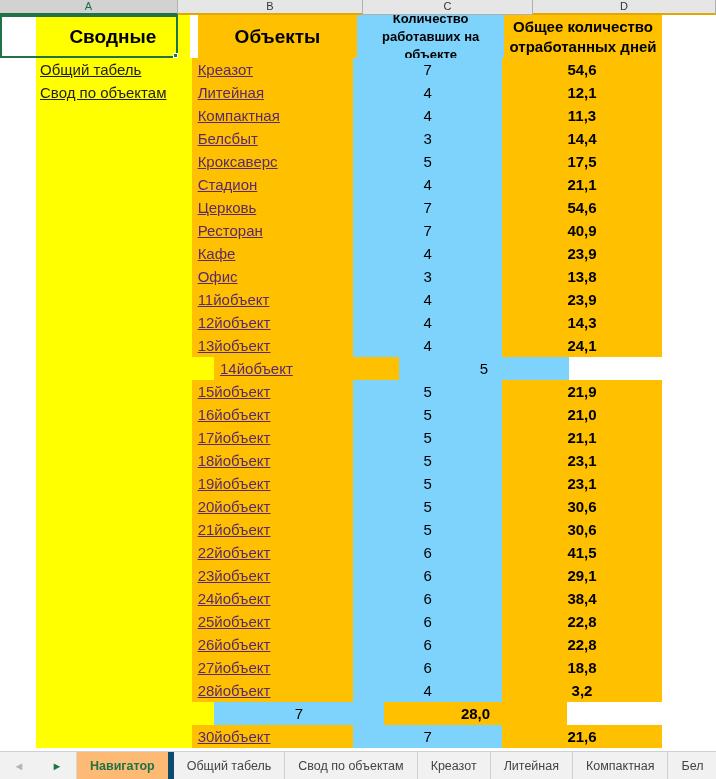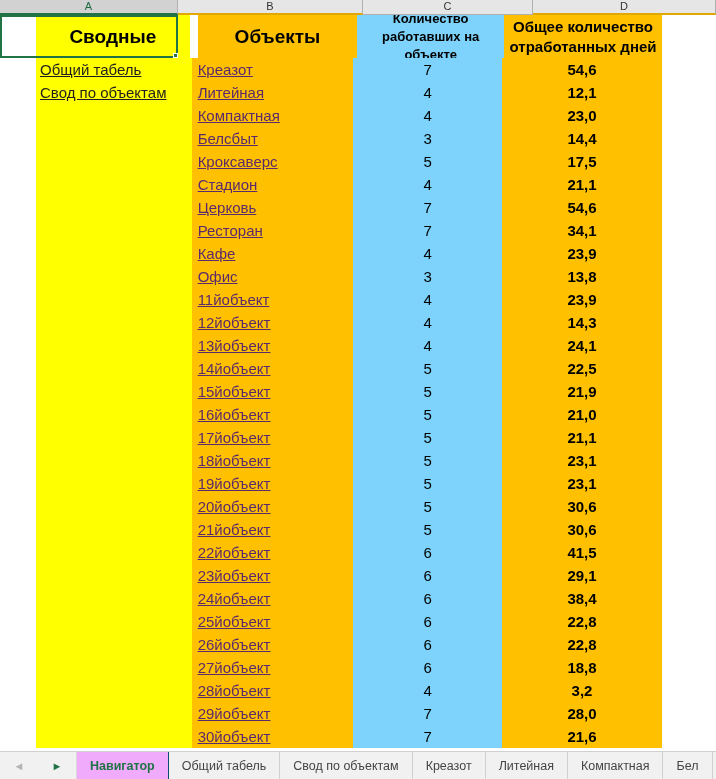--- a/index.html
+++ b/index.html
@@ -188,24 +188,24 @@
     align-items: center;
     padding: 0 13px;
     font-size: 12.5px;
     color: #444444;
     background: #f1f1f1;
     border-right: 1px solid #d0d0d0;
     white-space: nowrap;
     cursor: pointer;
   }
   .tab.active {
-    background: #f0abfc;
+    background: #fdba74;
     color: #217346;
     font-weight: bold;
-    border-right: 1px solid #0c4a6e;
+    border-right: 6px solid #0c4a6e;
   }
 </style>
 </head>
 <body>
 
 <div class="sheet">
 
   <div class="colhead-row" id="colhead-row">
       <div class="colhead active" style="width: 178px;">A</div>
       <div class="colhead hl-orange" style="width: 185px;">B</div>
@@ -250,21 +250,21 @@
           </div>
           <div class="cell c-c fill-c num num-c">4</div>
           <div class="cell c-d fill-d num num-d">12,1</div>
         </div>
         <div class="row">
           <div class="cell c-a fill-a"></div>
           <div class="cell c-b fill-b">
             <span class="lnk lnk-b">Компактная</span>
           </div>
           <div class="cell c-c fill-c num num-c">4</div>
-          <div class="cell c-d fill-d num num-d">23,0</div>
+          <div class="cell c-d fill-d num num-d">11,3</div>
         </div>
         <div class="row">
           <div class="cell c-a fill-a"></div>
           <div class="cell c-b fill-b">
             <span class="lnk lnk-b">Белсбыт</span>
           </div>
           <div class="cell c-c fill-c num num-c">3</div>
           <div class="cell c-d fill-d num num-d">14,4</div>
         </div>
         <div class="row">
@@ -290,21 +290,21 @@
           </div>
           <div class="cell c-c fill-c num num-c">7</div>
           <div class="cell c-d fill-d num num-d">54,6</div>
         </div>
         <div class="row">
           <div class="cell c-a fill-a"></div>
           <div class="cell c-b fill-b">
             <span class="lnk lnk-b">Ресторан</span>
           </div>
           <div class="cell c-c fill-c num num-c">7</div>
-          <div class="cell c-d fill-d num num-d">34,1</div>
+          <div class="cell c-d fill-d num num-d">40,9</div>
         </div>
         <div class="row">
           <div class="cell c-a fill-a"></div>
           <div class="cell c-b fill-b">
             <span class="lnk lnk-b">Кафе</span>
           </div>
           <div class="cell c-c fill-c num num-c">4</div>
           <div class="cell c-d fill-d num num-d">23,9</div>
         </div>
         <div class="row">
@@ -338,21 +338,20 @@
           </div>
           <div class="cell c-c fill-c num num-c">4</div>
           <div class="cell c-d fill-d num num-d">24,1</div>
         </div>
         <div class="row">
           <div class="cell c-a fill-a"></div>
           <div class="cell c-b fill-b">
             <span class="lnk lnk-b">14йобъект</span>
           </div>
           <div class="cell c-c fill-c num num-c">5</div>
-          <div class="cell c-d fill-d num num-d">22,5</div>
         </div>
         <div class="row">
           <div class="cell c-a fill-a"></div>
           <div class="cell c-b fill-b">
             <span class="lnk lnk-b">15йобъект</span>
           </div>
           <div class="cell c-c fill-c num num-c">5</div>
           <div class="cell c-d fill-d num num-d">21,9</div>
         </div>
         <div class="row">
@@ -454,23 +453,20 @@
         <div class="row">
           <div class="cell c-a fill-a"></div>
           <div class="cell c-b fill-b">
             <span class="lnk lnk-b">28йобъект</span>
           </div>
           <div class="cell c-c fill-c num num-c">4</div>
           <div class="cell c-d fill-d num num-d">3,2</div>
         </div>
         <div class="row">
           <div class="cell c-a fill-a"></div>
-          <div class="cell c-b fill-b">
-            <span class="lnk lnk-b">29йобъект</span>
-          </div>
           <div class="cell c-c fill-c num num-c">7</div>
           <div class="cell c-d fill-d num num-d">28,0</div>
         </div>
         <div class="row">
           <div class="cell c-a fill-a"></div>
           <div class="cell c-b fill-b">
             <span class="lnk lnk-b">30йобъект</span>
           </div>
           <div class="cell c-c fill-c num num-c">7</div>
           <div class="cell c-d fill-d num num-d">21,6</div>

